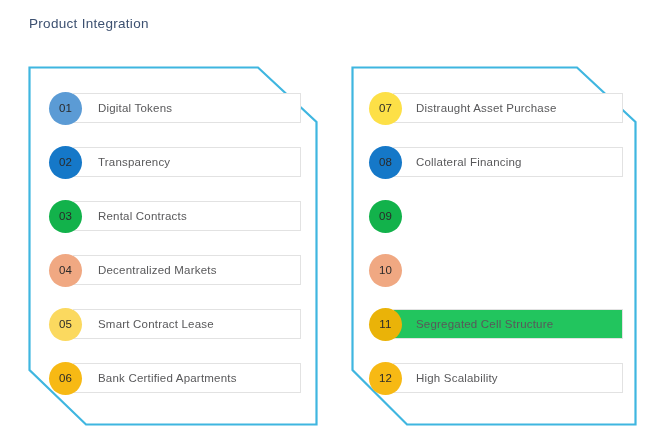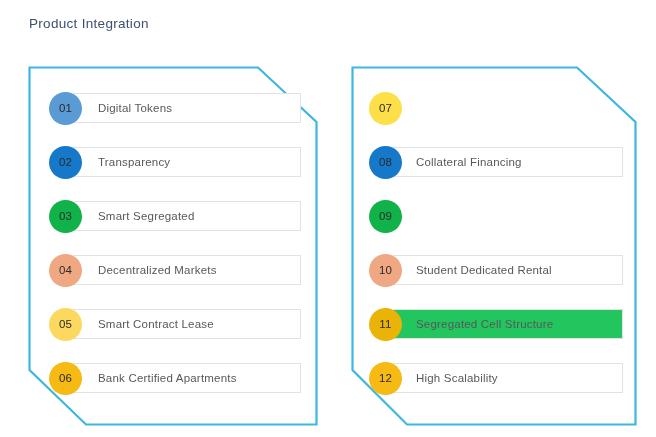--- a/index.html
+++ b/index.html
@@ -135,21 +135,21 @@
       <div class="row row-1">
         <div class="badge" style="background: rgb(21, 120, 200); color: rgb(42, 42, 42);">02</div>
         <div class="label-box" style="border-color: rgb(226, 226, 226); background: rgb(255, 255, 255);">
           <span class="label-text" style="color: rgb(88, 88, 90);">Transparency</span>
         </div>
       </div>
 
       <div class="row row-2">
         <div class="badge" style="background: rgb(18, 178, 75); color: rgb(42, 42, 42);">03</div>
         <div class="label-box" style="border-color: rgb(226, 226, 226); background: rgb(255, 255, 255);">
-          <span class="label-text" style="color: rgb(88, 88, 90);">Smart Segregated</span>
+          <span class="label-text" style="color: rgb(88, 88, 90);">Rental Contracts</span>
         </div>
       </div>
 
       <div class="row row-3">
         <div class="badge" style="background: rgb(240, 168, 130); color: rgb(42, 42, 42);">04</div>
         <div class="label-box" style="border-color: rgb(226, 226, 226); background: rgb(255, 255, 255);">
           <span class="label-text" style="color: rgb(88, 88, 90);">Decentralized Markets</span>
         </div>
       </div>
 
@@ -173,38 +173,38 @@
   <div class="panel panel-right">
     <div class="panel-outline">
       <svg viewBox="0 0 286 360" preserveAspectRatio="none" aria-hidden="true">
         <path class="outline-path" d="M 1.5 1.5 L 226 1.5 L 284.5 56 L 284.5 358.5 L 56 358.5 L 1.5 304 Z" fill="none" stroke="#3fb6e0" stroke-width="2.2" stroke-linejoin="miter"></path>
       </svg>
     </div>
     <div class="rows">
 
       <div class="row row-0">
         <div class="badge" style="background: #fde047; color: rgb(42, 42, 42);">07</div>
+        <div class="label-box" style="border-color: rgb(226, 226, 226); background: rgb(255, 255, 255);">
+          <span class="label-text" style="color: rgb(88, 88, 90);">Distraught Asset Purchase</span>
+        </div>
       </div>
 
       <div class="row row-1">
         <div class="badge" style="background: rgb(21, 120, 200); color: rgb(42, 42, 42);">08</div>
         <div class="label-box" style="border-color: rgb(226, 226, 226); background: rgb(255, 255, 255);">
           <span class="label-text" style="color: rgb(88, 88, 90);">Collateral Financing</span>
         </div>
       </div>
 
       <div class="row row-2">
         <div class="badge" style="background: rgb(18, 178, 75); color: rgb(42, 42, 42);">09</div>
       </div>
 
       <div class="row row-3">
         <div class="badge" style="background: rgb(240, 168, 130); color: rgb(42, 42, 42);">10</div>
-        <div class="label-box" style="border-color: rgb(226, 226, 226); background: rgb(255, 255, 255);">
-          <span class="label-text" style="color: rgb(88, 88, 90);">Student Dedicated Rental</span>
-        </div>
       </div>
 
       <div class="row row-4">
         <div class="badge" style="background: #eab308; color: rgb(42, 42, 42);">11</div>
         <div class="label-box" style="border-color: rgb(226, 226, 226); background: #22c55e;">
           <span class="label-text" style="color: rgb(88, 88, 90);">Segregated Cell Structure</span>
         </div>
       </div>
 
       <div class="row row-5">

